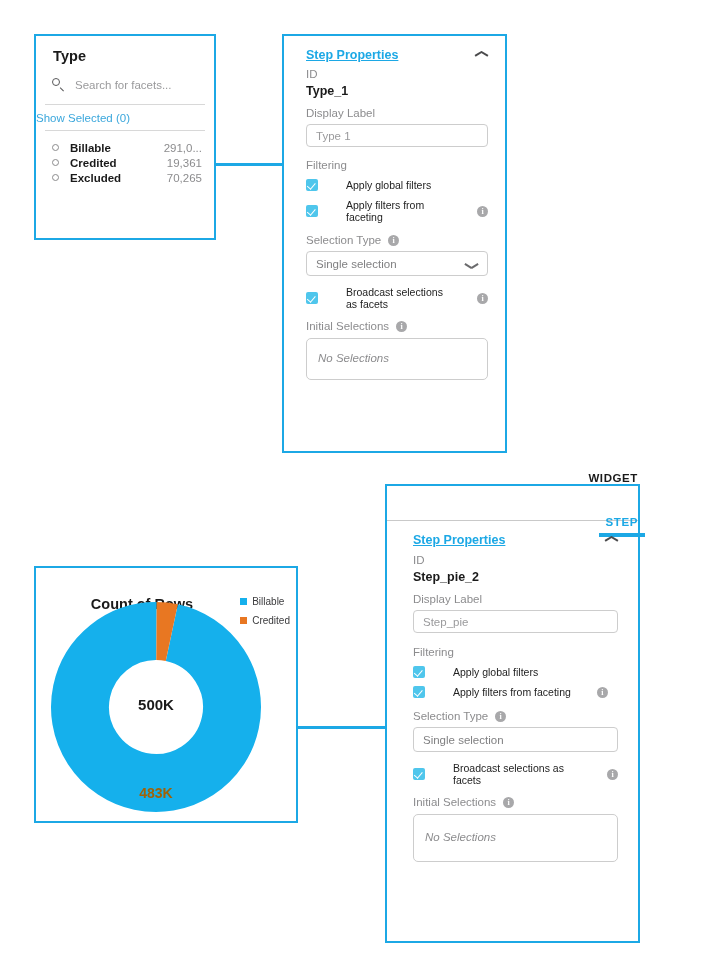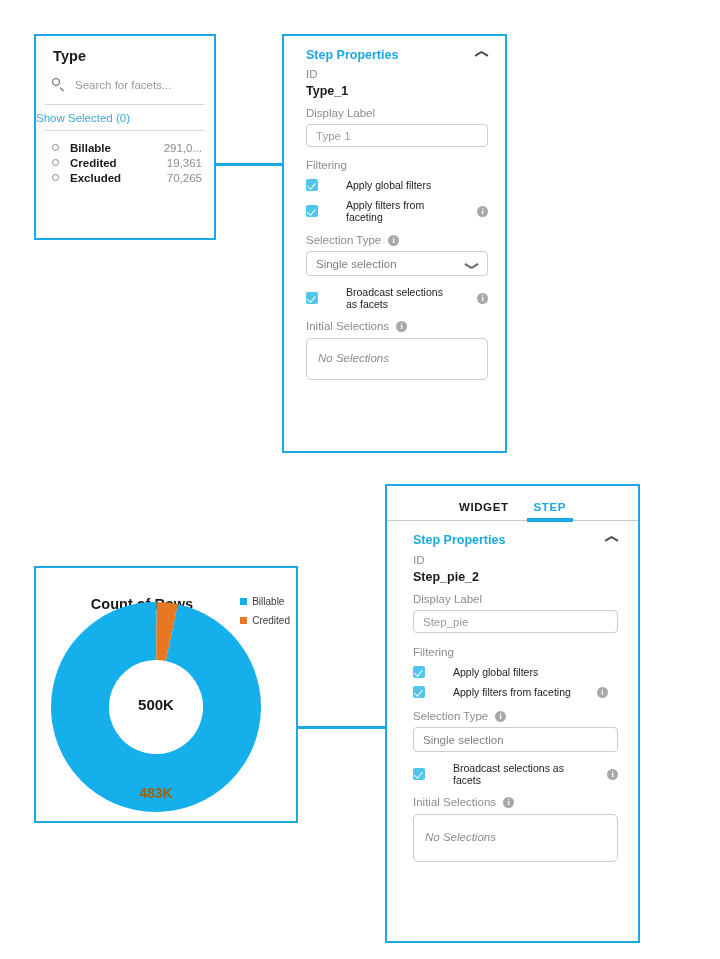--- a/index.html
+++ b/index.html
@@ -119,20 +119,21 @@
   
   .sp-header {
     display: flex;
     align-items: center;
     justify-content: space-between;
   }
   .sp-title {
     font-size: 12.5px;
     font-weight: bold;
     color: #1CA8E5;
+    text-decoration: underline;
   }
   .chev-up {
     width: 13px; height: 8px;
     position: relative;
     flex: none;
   }
   .chev-up::before, .chev-up::after {
     content: "";
     position: absolute;
     top: 4px;
@@ -262,20 +263,21 @@
 
   
   #step-props-2 { left: 385px; top: 484px; width: 255px; height: 459px; }
   .tabbar {
     display: flex;
     justify-content: center;
     align-items: flex-end;
     gap: 25px;
     height: 34px;
     position: relative;
+    flex-direction: column;
   }
   .tab {
     font-size: 11.5px;
     font-weight: bold;
     letter-spacing: .6px;
     color: #1a1a1a;
     padding-bottom: 7px;
     position: relative;
   }
   .tab.active { color: #1CA8E5; }

